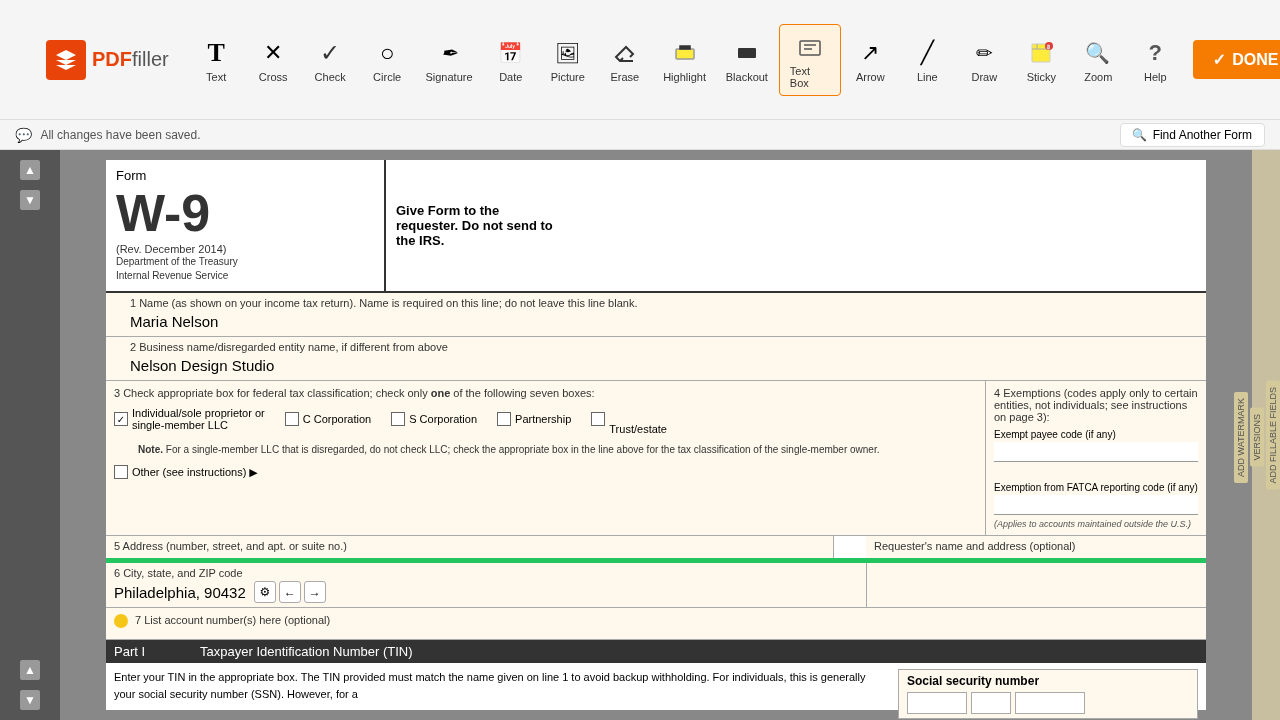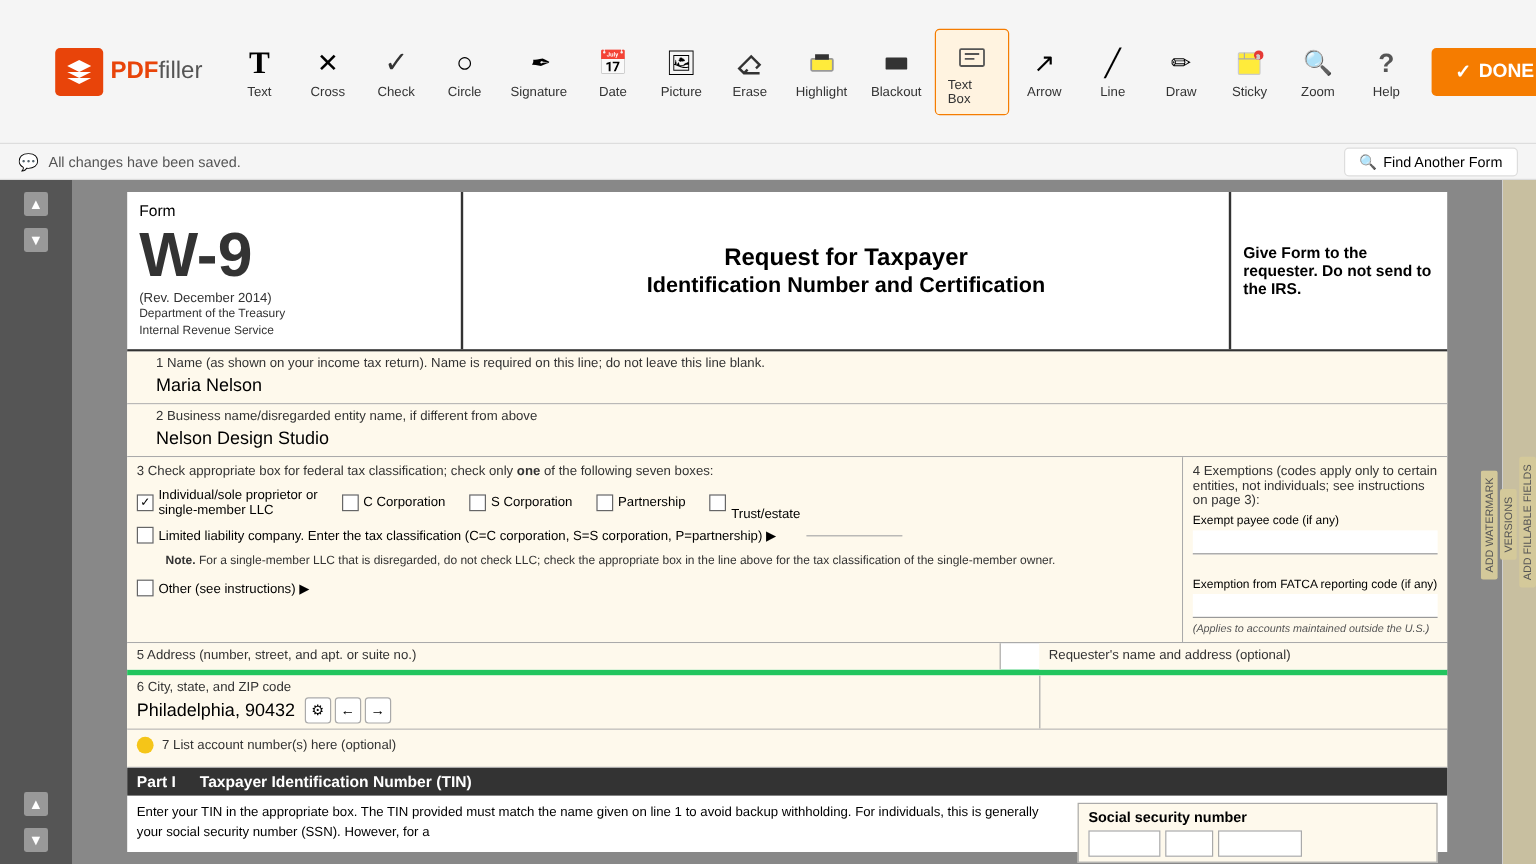--- a/index.html
+++ b/index.html
@@ -462,26 +462,20 @@
       <div class="form-header">
         <div class="form-title-left">
           <div style="font-size:13px;">Form</div>
           <div class="form-number"><span>W-9</span></div>
           <div class="form-rev">(Rev. December 2014)</div>
           <div class="form-dept">
             <div style="white-space:pre-line;">Department of the Treasury
 Internal Revenue Service</div>
           </div>
         </div>
-        <div class="form-title-center">
-          <div>
-            <div class="main-title">Request for Taxpayer</div>
-            <div class="sub-title">Identification Number and Certification</div>
-          </div>
-        </div>
         <div class="form-title-right">Give Form to the requester. Do not send to the IRS.</div>
       </div>
 
       <div class="form-field-row">
         <div class="field-label">1  Name (as shown on your income tax return). Name is required on this line; do not leave this line blank.</div>
         <div class="field-value filled">Maria Nelson</div>
       </div>
 
       <div class="form-field-row">
         <div class="field-label">2  Business name/disregarded entity name, if different from above</div>
@@ -510,27 +504,20 @@
             <div class="checkbox-item">
               <div class="checkbox"></div>
               <span style="font-size:11px;">Partnership</span>
             </div>
             <div class="checkbox-item">
               <div class="checkbox"></div>
               <span style="font-size:11px;margin-top:20px;">Trust/estate</span>
             </div>
           </div>
 
-          <div class="checkbox-row">
-            <div class="checkbox-item">
-              <div class="checkbox"></div>
-              <span>Limited liability company. Enter the tax classification (C=C corporation, S=S corporation, P=partnership) ▶</span>
-            </div>
-            <div style="border-bottom:1px solid #aaa; width:80px; margin-left:5px;"></div>
-          </div>
 
           <div class="note-text">
             <span class="note-bold">Note.</span>
             <span> For a single-member LLC that is disregarded, do not check LLC; check the appropriate box in the line above for the tax classification of the single-member owner.</span>
           </div>
 
           <div class="checkbox-row">
             <div class="checkbox-item">
               <div class="checkbox"></div>
               <span>Other (see instructions) ▶</span>
@@ -576,22 +563,22 @@
       </div>
 
       <div class="account-row">
         <div class="field-label">
           <span style="display:inline-block;background:#f5c518;border-radius:50%;width:14px;height:14px;margin-right:4px;vertical-align:middle;"></span>
           <span>7  List account number(s) here (optional)</span>
         </div>
       </div>
 
       <div style="display:flex;align-items:center;background:#333;color:white;padding:4px 8px;">
-        <span style="font-size:13px;font-weight:bold;margin-right:20px;">Part I</span>
-        <span style="font-size:13px;font-weight:bold;">Taxpayer Identification Number (TIN)</span>
+        <span style="font-size:13px;font-weight:normal;margin-right:20px;">Part I</span>
+        <span style="font-size:13px;font-weight:normal;margin-left:35px;">Taxpayer Identification Number (TIN)</span>
       </div>
 
       <div class="tin-section">
         <div class="tin-left">
           <span>Enter your TIN in the appropriate box. The TIN provided must match the name given on line 1 to avoid backup withholding. For individuals, this is generally your social security number (SSN). However, for a</span>
         </div>
         <div class="tin-right">
           <div class="ssn-box">
             <div style="font-weight:bold;font-size:12px;">Social security number</div>
             <div style="display:flex;gap:4px;margin-top:4px;">

